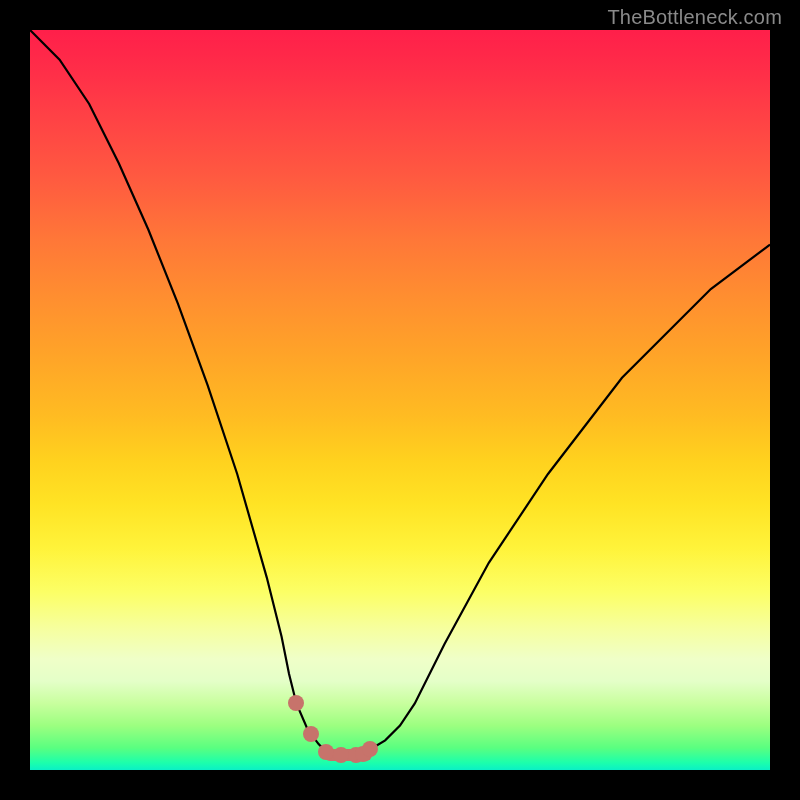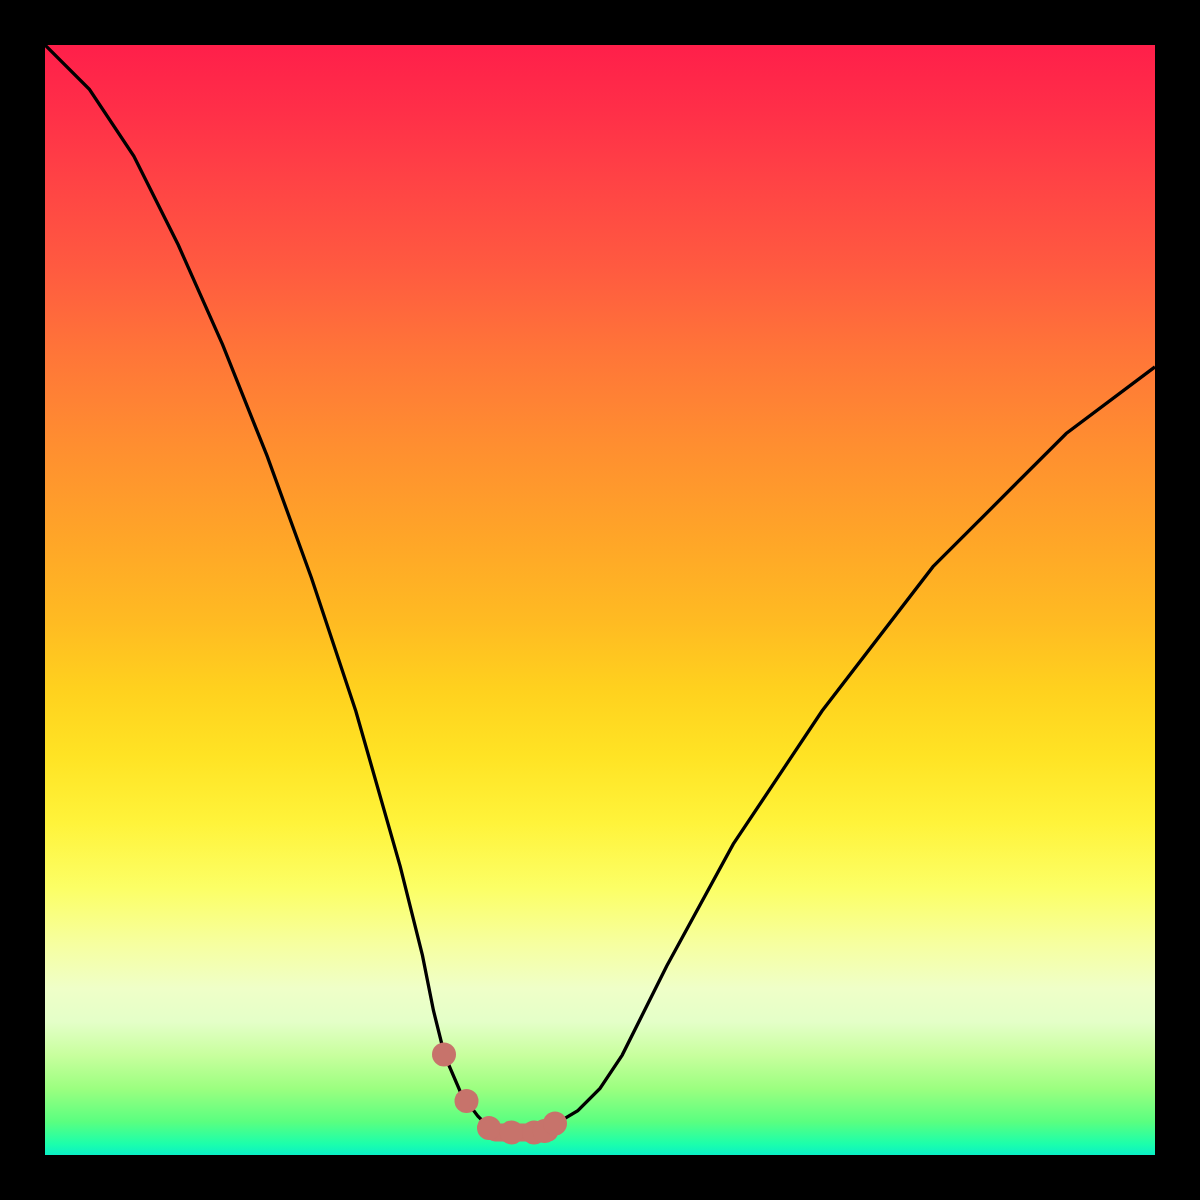--- a/index.html
+++ b/index.html
@@ -77,20 +77,21 @@
     font-size: 20px;
     font-weight: 500;
     letter-spacing: 0.2px;
   }
 </style>
 </head>
 <body>
 
 <div class="stage">
 
+  <div class="attribution">TheBottleneck.com</div>
 
   <div class="plot">
     <div class="gradient"></div>
 
     <svg class="curve" viewBox="0 0 740 740" preserveAspectRatio="none">
       <path id="curve-path" d="M0.00 0.00 L29.60 29.60 L59.20 74.00 L88.80 133.20 L118.40 199.80 L148.00 273.80 L177.60 355.20 L207.20 444.00 L236.80 547.60 L251.60 606.80 L259.00 643.80 L266.40 673.40 L277.50 699.30 L288.60 714.10 L296.00 721.50 L303.40 725.20 L310.80 725.20 L318.20 725.20 L325.60 725.20 L333.00 723.72 L340.40 719.28 L355.20 710.40 L370.00 695.60 L384.80 673.40 L414.40 614.20 L458.80 532.80 L518.00 444.00 L592.00 347.80 L680.80 259.00 L740.00 214.60" fill="none" stroke="#000000" stroke-width="2.2"></path>
     </svg>
 
     <div id="markers">
         <div class="flat-spot" style="left: 294px; width: 48.4px; top: 719.2px; background: rgb(199, 115, 107);"></div>

